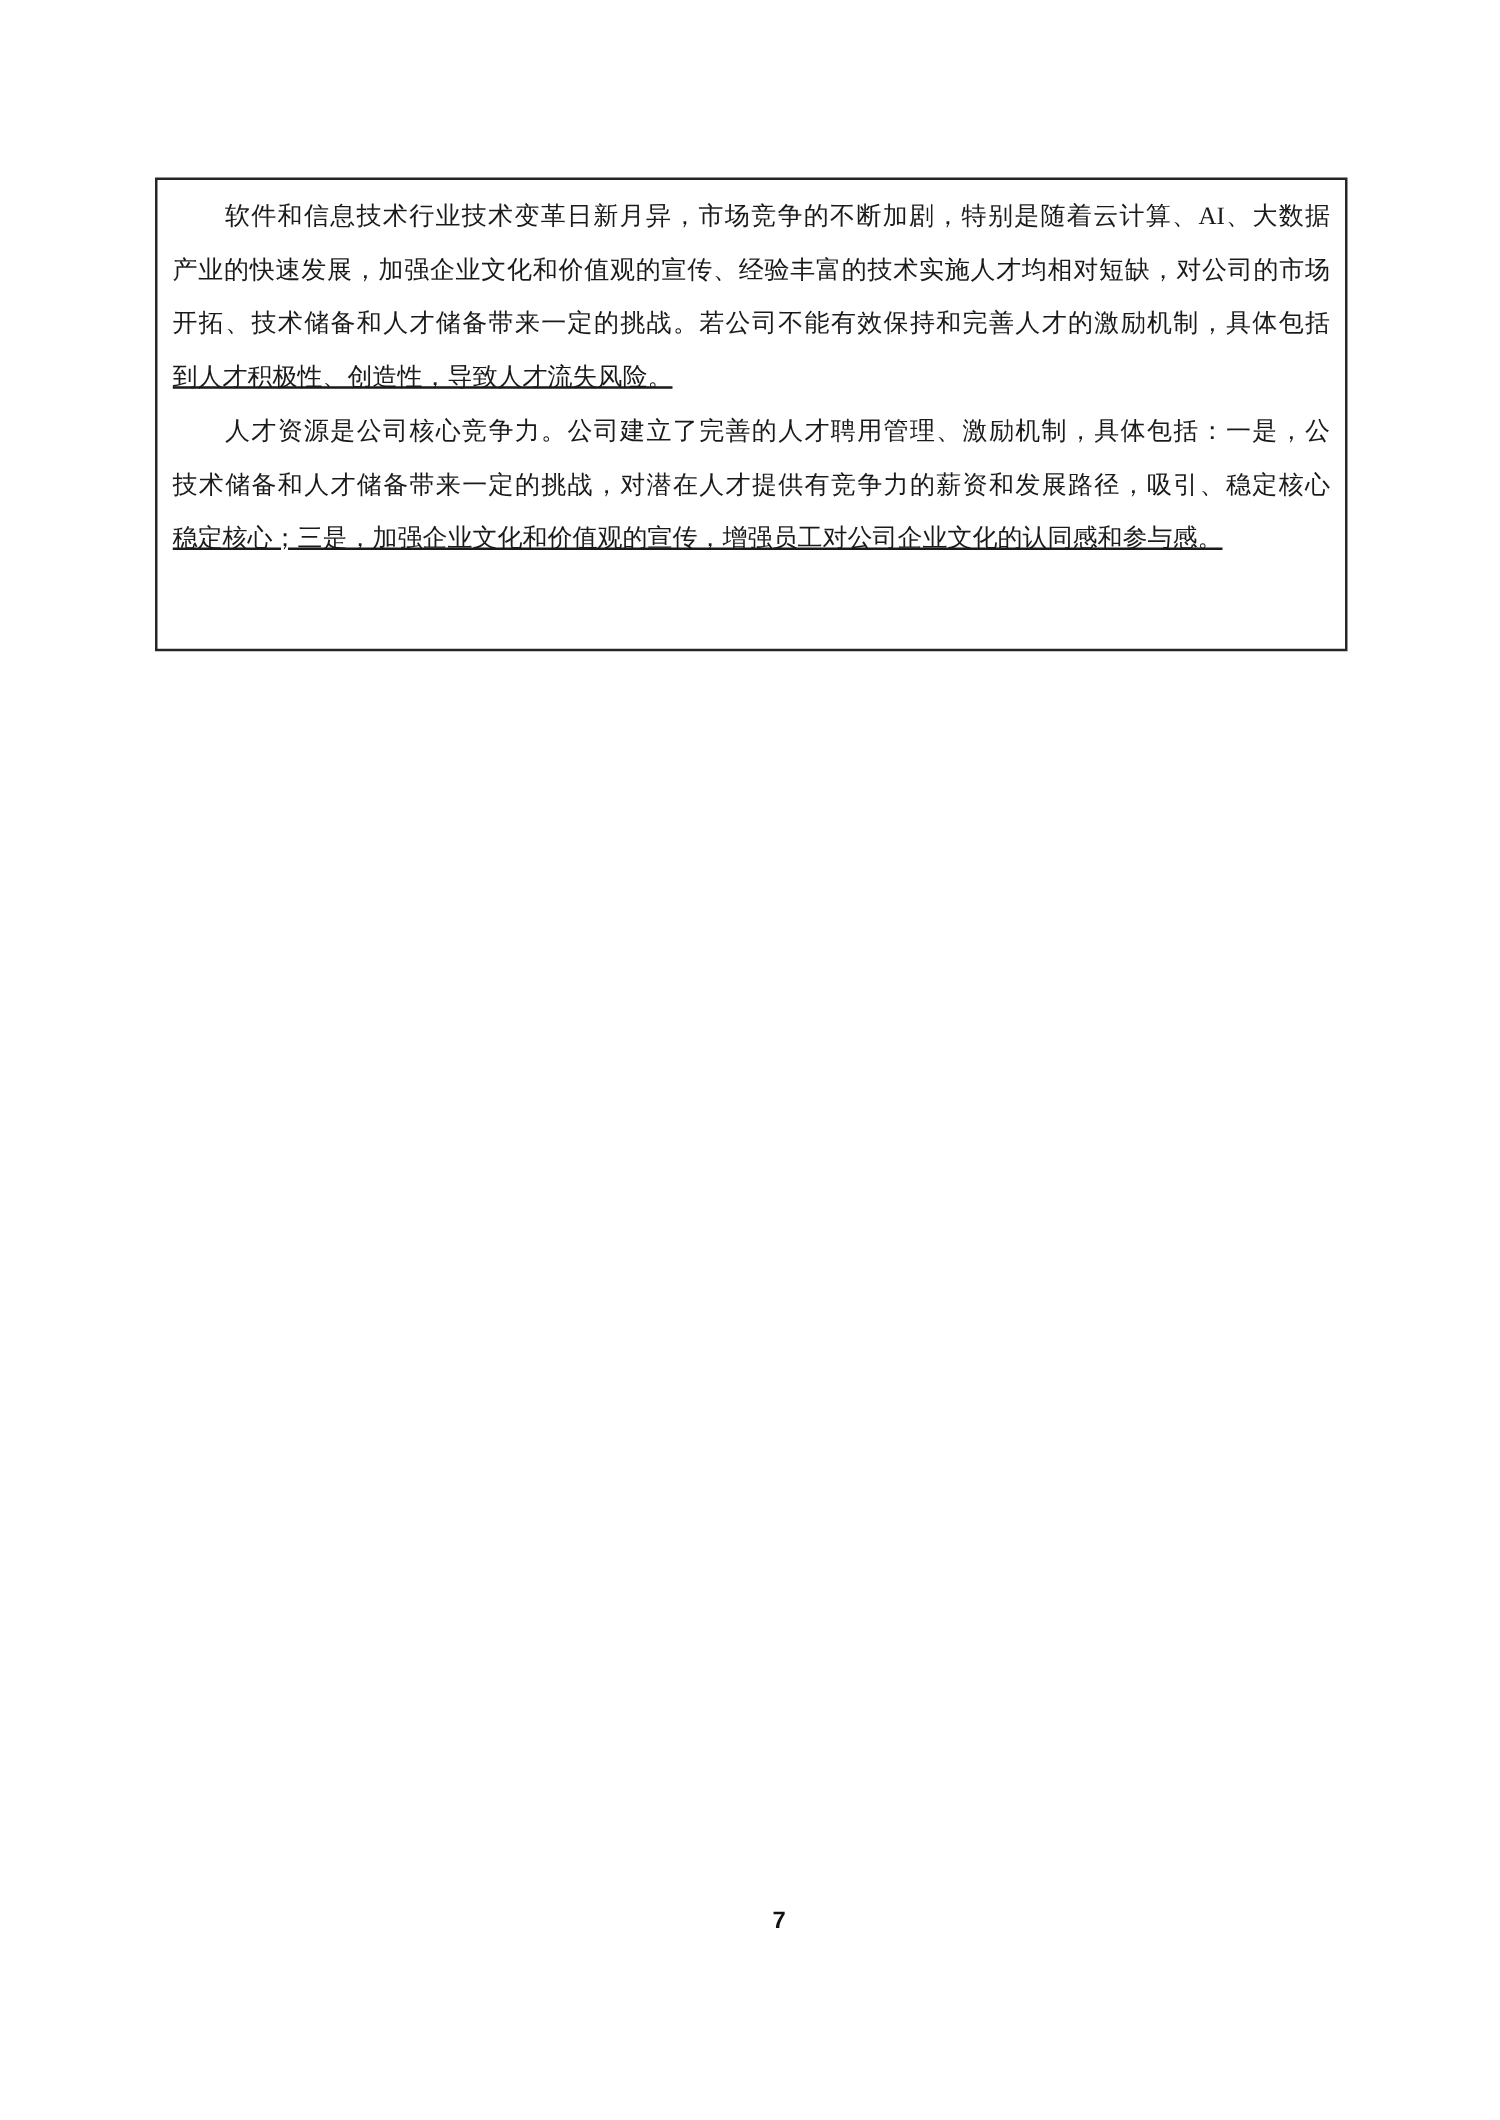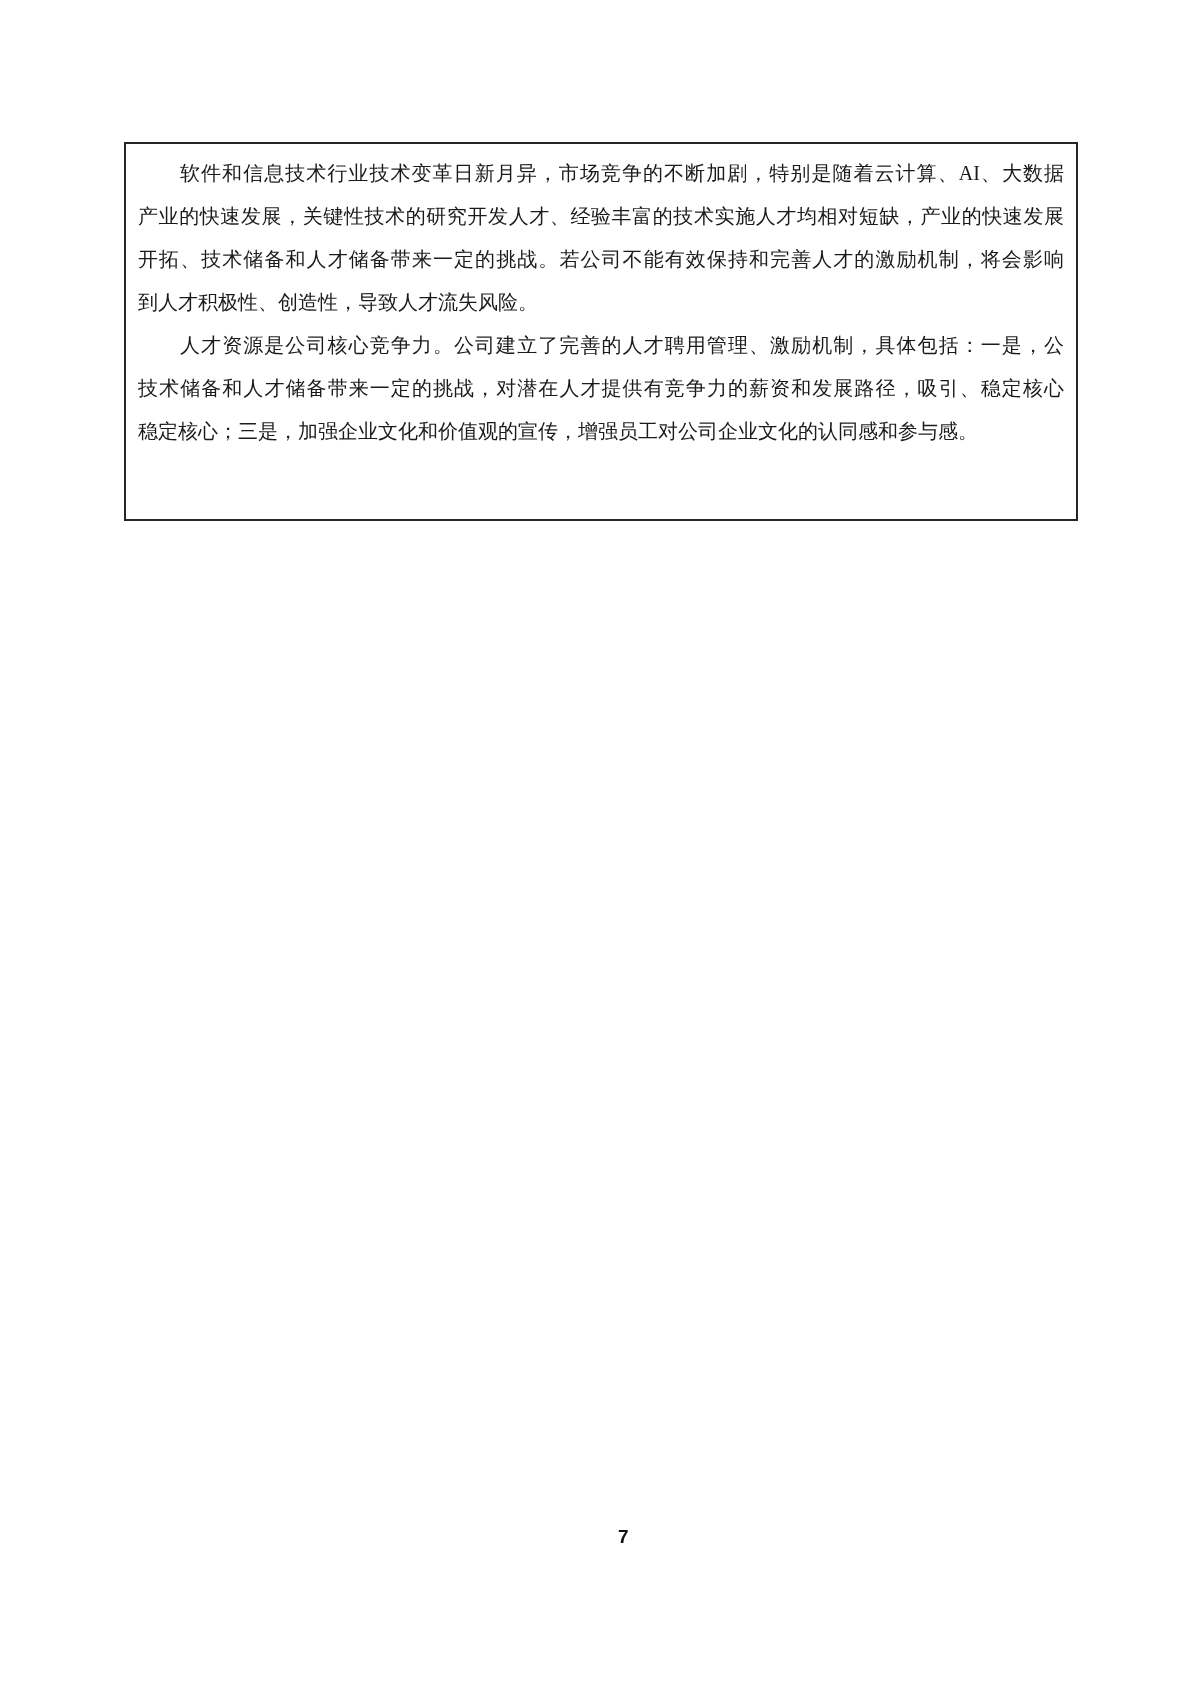--- a/index.html
+++ b/index.html
@@ -35,38 +35,39 @@
     color: #1a1a1a;
     text-align: justify;
     text-align-last: justify;
     text-justify: inter-character;
   }
   .text-line.indent {
     text-indent: 42px;
   }
   .text-line.para-last {
     text-align-last: left;
+    text-decoration: underline;
   }
   .page-number {
     position: absolute;
     left: 618px;
     top: 1526px;
     font-size: 19px;
     font-weight: 600;
     color: #111111;
     font-family: "Liberation Sans", "DejaVu Sans", sans-serif;
   }
 </style>
 </head>
 <body>
 
 <div class="page">
   <div class="textbox" id="textbox">
       <div class="text-line indent">软件和信息技术行业技术变革日新月异，市场竞争的不断加剧，特别是随着云计算、AI、大数据</div>
-      <div class="text-line">产业的快速发展，关键性技术的研究开发人才、经验丰富的技术实施人才均相对短缺，产业的快速发展</div>
-      <div class="text-line">开拓、技术储备和人才储备带来一定的挑战。若公司不能有效保持和完善人才的激励机制，将会影响</div>
+      <div class="text-line">产业的快速发展，加强企业文化和价值观的宣传、经验丰富的技术实施人才均相对短缺，对公司的市场</div>
+      <div class="text-line">开拓、技术储备和人才储备带来一定的挑战。若公司不能有效保持和完善人才的激励机制，具体包括</div>
       <div class="text-line para-last">到人才积极性、创造性，导致人才流失风险。</div>
       <div class="text-line indent">人才资源是公司核心竞争力。公司建立了完善的人才聘用管理、激励机制，具体包括：一是，公</div>
       <div class="text-line">技术储备和人才储备带来一定的挑战，对潜在人才提供有竞争力的薪资和发展路径，吸引、稳定核心</div>
       <div class="text-line para-last">稳定核心；三是，加强企业文化和价值观的宣传，增强员工对公司企业文化的认同感和参与感。</div>
     </div>
   <div class="page-number">7</div>
 </div>
 
 </body></html>

